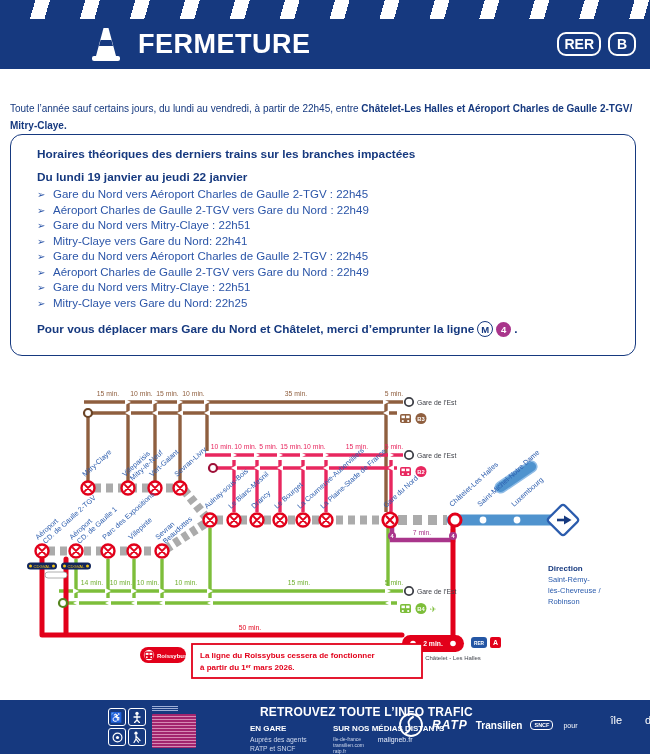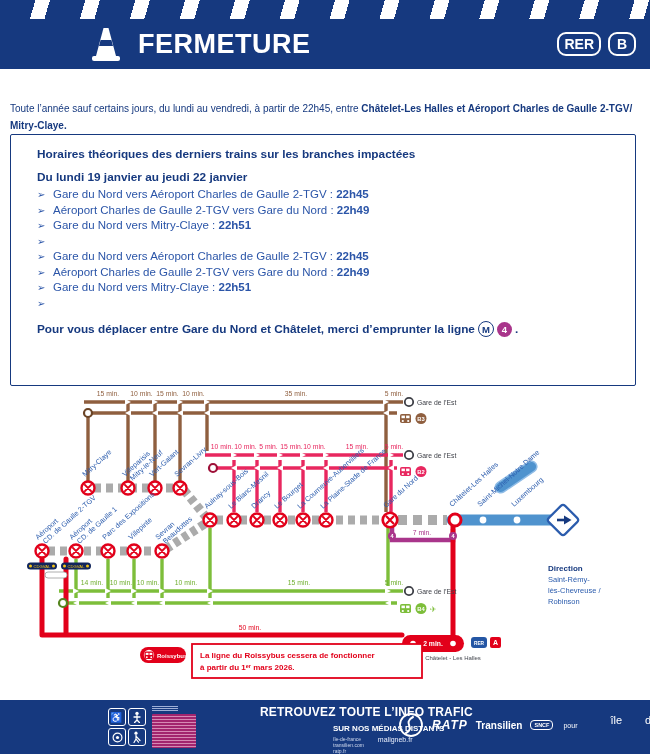--- a/index.html
+++ b/index.html
@@ -11,27 +11,27 @@
     background:repeating-linear-gradient(106deg,#16397F 0 34px,#ffffff 34px 48px);}
   .band{top:19px;left:0;width:650px;height:50px;background:#16397F;display:flex;align-items:center;}
   .cone{margin-left:88px;}
   .hdr-title{color:#fff;font-weight:bold;font-size:27px;letter-spacing:.5px;margin-left:14px;}
   .hdr-badges{margin-left:auto;margin-right:14px;display:flex;gap:7px;}
   .rbadge{border:2.5px solid #fff;border-radius:9px;color:#fff;font-weight:bold;
           font-size:14px;padding:3px 5px;line-height:14px;min-width:14px;text-align:center;}
   .subtitle{top:86px;left:10px;width:630px;font-size:10px;line-height:17px;color:#16397F;margin-top:14px;}
   .subtitle b{font-weight:bold;}
   
-  .sbox{top:134px;left:10px;width:626px;height:252px;border:1.6px solid #16397F;border-radius:2px;
+  .sbox{top:134px;left:10px;width:626px;height:222px;border:1.6px solid #16397F;border-radius:12px;
         padding:12px 0 0 26px;box-sizing:border-box;background:#fff;}
   .sbox h3{margin:0 0 9px 0;font-size:11.8px;color:#16397F;}
   .ptitle{font-weight:bold;color:#16397F;font-size:11.8px;margin:7px 0 3px 0;}
   .item{display:flex;color:#2B55A8;font-size:11.5px;line-height:15.5px;}
   .item .bul{width:16px;color:#2B55A8;font-size:10px;}
-  .item b{font-weight:bold;}
+  .item b{font-weight:normal;}
   .note{margin-top:10px;font-weight:bold;color:#16397F;font-size:11.8px;display:flex;align-items:center;gap:3px;}
   .micon{display:inline-flex;width:14px;height:14px;border:1.6px solid #16397F;border-radius:50%;
          color:#16397F;font-weight:bold;font-size:9.5px;align-items:center;justify-content:center;}
   .l4icon{display:inline-flex;width:15px;height:15px;border-radius:50%;background:#A9358B;color:#fff;
           font-weight:bold;font-size:9.5px;align-items:center;justify-content:center;}
   
   svg{font-family:"Liberation Sans",sans-serif;}
   .maplbl{fill:#2B5CAD;font-size:7.2px;}
   .gelbl{fill:#3d3f46;font-size:6.8px;}
   
@@ -91,38 +91,40 @@
   <div class="item">
       <span class="bul">➢</span>
       <span><span>Aéroport Charles de Gaulle 2-TGV vers Gare du Nord : </span><b>22h49</b></span>
     </div>
   <div class="item">
       <span class="bul">➢</span>
       <span><span>Gare du Nord vers Mitry-Claye : </span><b>22h51</b></span>
     </div>
   <div class="item">
       <span class="bul">➢</span>
+      <span><span>Mitry-Claye vers Gare du Nord: </span><b>22h41</b></span>
     </div>
   <div class="item">
       <span class="bul">➢</span>
       <span><span>Gare du Nord vers Aéroport Charles de Gaulle 2-TGV : </span><b>22h45</b></span>
     </div>
   <div class="item">
       <span class="bul">➢</span>
       <span><span>Aéroport Charles de Gaulle 2-TGV vers Gare du Nord : </span><b>22h49</b></span>
     </div>
   <div class="item">
       <span class="bul">➢</span>
       <span><span>Gare du Nord vers Mitry-Claye : </span><b>22h51</b></span>
     </div>
   <div class="item">
       <span class="bul">➢</span>
+      <span><span>Mitry-Claye vers Gare du Nord: </span><b>22h25</b></span>
     </div>
   <div class="note">
-    <span>Pour vous déplacer entre Gare du Nord et Châtelet, merci d’emprunter la ligne</span>
+    <span>Pour vous déplacer mars Gare du Nord et Châtelet, merci d’emprunter la ligne</span>
     <span class="micon">M</span>
     <span class="l4icon">4</span>
     <span>.</span>
   </div>
 </div>
 
 <svg class="abs" style="top:383px;left:0" width="650" height="312" viewBox="0 0 650 312">
   <defs>
     <g id="xst">
         <circle r="6.5" fill="#fff" stroke="#E2001A" stroke-width="2.4"></circle>
@@ -427,20 +429,27 @@
       <svg width="10" height="12" viewBox="0 0 10 12">
           <circle cx="4" cy="2.2" r="1.6" fill="#fff"></circle>
           <path d="M4,4 L4,8 M4,8 L2,11.5 M4,8 L6.5,11.2 M4,5.2 L8,9.5" stroke="#fff" stroke-width="1.2" stroke-linecap="round" fill="none"></path>
         </svg>
     </div>
   </div>
   <div class="microlines"></div>
   <div class="fineprint"></div>
 
   <div class="fheadline">RETROUVEZ TOUTE L’INFO TRAFIC</div>
+  <div class="fc1">
+    <div class="fcol-t">EN GARE</div>
+    <div class="fcol-s" style="margin-top:3px">
+      <div>Auprès des agents</div>
+      <div>RATP et SNCF</div>
+    </div>
+  </div>
   <div class="fc2">
     <div class="fcol-t">SUR NOS MÉDIAS DISTANTS</div>
     <div class="sites">
       <div class="tiny">
         <div>île-de-france</div>
         <div>transilien.com</div>
         <div>ratp.fr</div>
       </div>
       <div class="main">maligneb.fr</div>
     </div>

